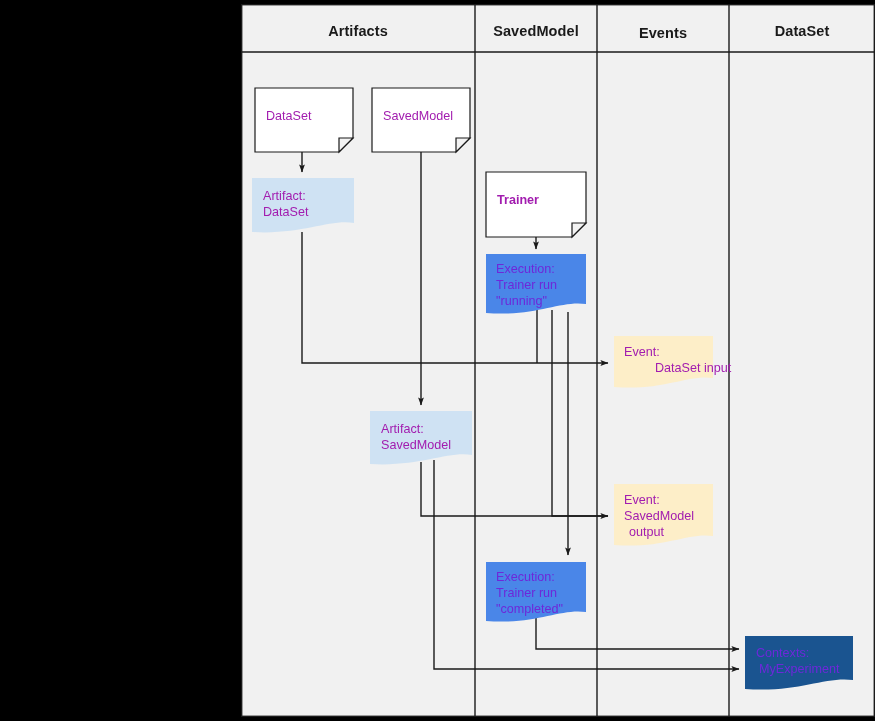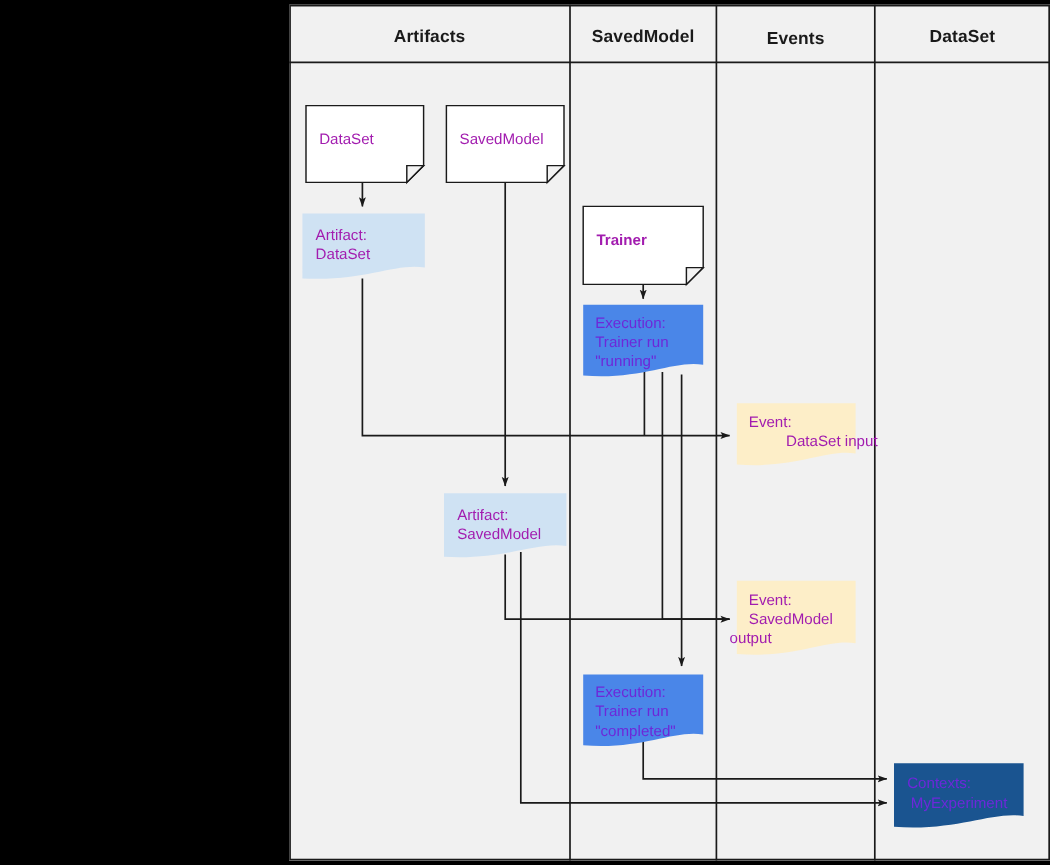--- a/index.html
+++ b/index.html
@@ -164,21 +164,21 @@
     <div class="node-label light" style="left:255px; top:289px;">"running"</div>
 
     <div class="node-label" style="left:383px; top:340px;">Event:</div>
     <div class="node-label" style="left:400px; top:356px;margin-left:14px;">DataSet input</div>
 
     <div class="node-label" style="left:140px; top:417px;">Artifact:</div>
     <div class="node-label" style="left:140px; top:433px;">SavedModel</div>
 
     <div class="node-label" style="left:383px; top:488px;">Event:</div>
     <div class="node-label" style="left:383px; top:504px;">SavedModel</div>
-    <div class="node-label" style="left:367px; top:520px;text-align:center;">output</div>
+    <div class="node-label" style="left:388px; top:520px;text-align:center;">output</div>
 
     <div class="node-label light" style="left:255px; top:565px;">Execution:</div>
     <div class="node-label light" style="left:255px; top:581px;">Trainer run</div>
     <div class="node-label light" style="left:255px; top:597px;">"completed"</div>
 
     <div class="node-label light" style="left:515px; top:641px;">Contexts:</div>
     <div class="node-label light" style="left:518px; top:657px;">MyExperiment</div>
 
   </div>
 </div>

